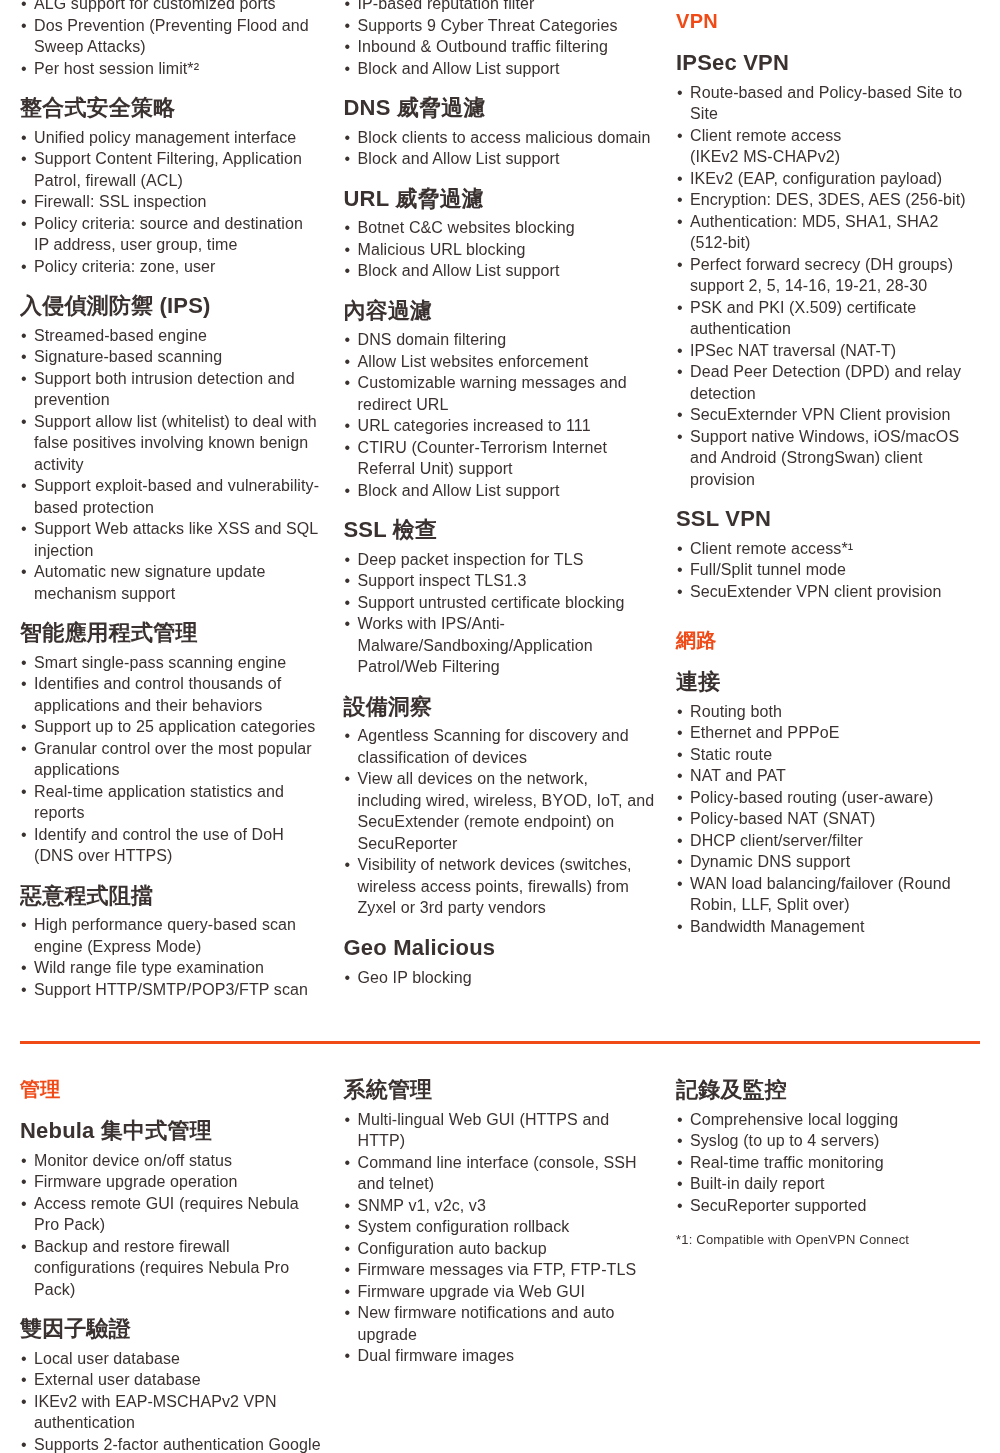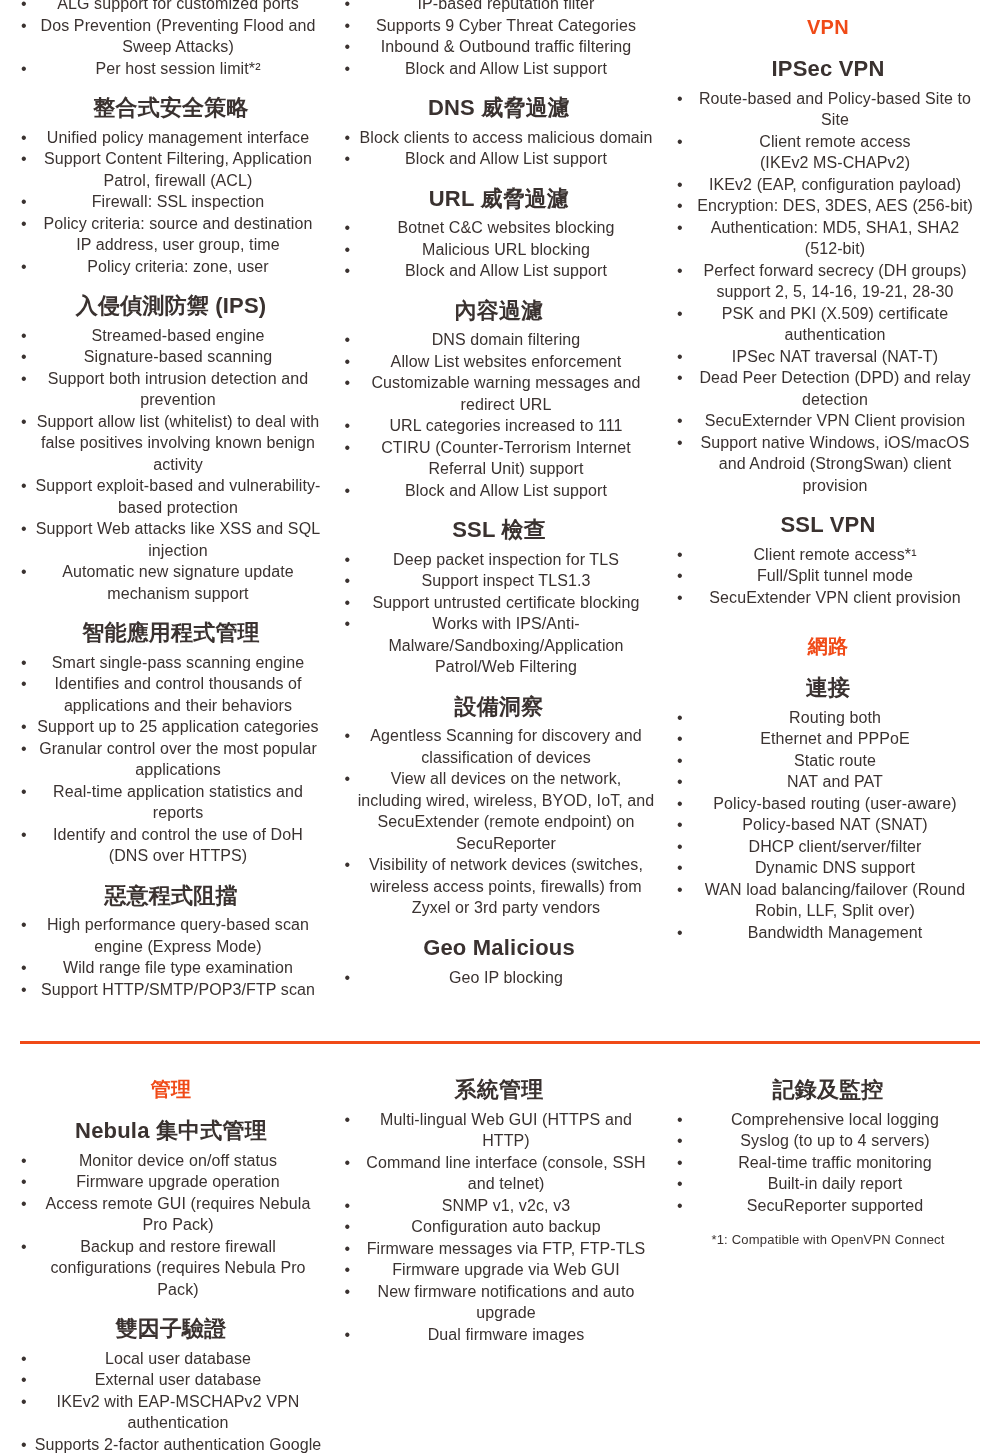--- a/index.html
+++ b/index.html
@@ -6,25 +6,25 @@
   * { box-sizing: border-box; }
   html, body { margin:0; padding:0; }
   body {
     width:1000px; height:1453px; overflow:hidden; background:#ffffff;
     font-family:"Liberation Sans","DejaVu Sans",sans-serif;
     color:var(--text);
   }
   .page { padding:0 20px; }
   .band { display:flex; justify-content:space-between; align-items:flex-start; }
   .top-band { height:1041px; overflow:hidden; }
-  .col { flex:0 0 auto;text-align:center; }
+  .col { flex:0 0 auto; }
   .col-1 { width:302px; }
   .col-2 { width:311px; }
   .col-3 { width:304px; }
-  .top-band .col-3 { padding-top:14px; }
+  .top-band .col-3 { padding-top:8px; }
   .bottom-band { padding-top:32px; }
 
   .sections > .sec-title:first-child { margin-top:0; }
   .shift .sections > ul:first-child { margin-top:-7px; }
 
   .sec-title {
     font-size:22px; font-weight:700; margin:15px 0 4px;
     letter-spacing:0.2px; line-height:1.3;
   }
   .sec-title.orange {
@@ -207,20 +207,21 @@
           </ul>
         </div>
     </div>
     <div class="col col-2">
       <div class="sections">
           <h3 class="sec-title">系統管理</h3>
           <ul>
             <li>Multi-lingual Web GUI (HTTPS and HTTP)</li>
             <li>Command line interface (console, SSH and telnet)</li>
             <li>SNMP v1, v2c, v3</li>
+            <li>System configuration rollback</li>
             <li>Configuration auto backup</li>
             <li>Firmware messages via FTP, FTP-TLS</li>
             <li>Firmware upgrade via Web GUI</li>
             <li>New firmware notifications and auto upgrade</li>
             <li>Dual firmware images</li>
           </ul>
         </div>
     </div>
     <div class="col col-3">
       <div class="sections">

